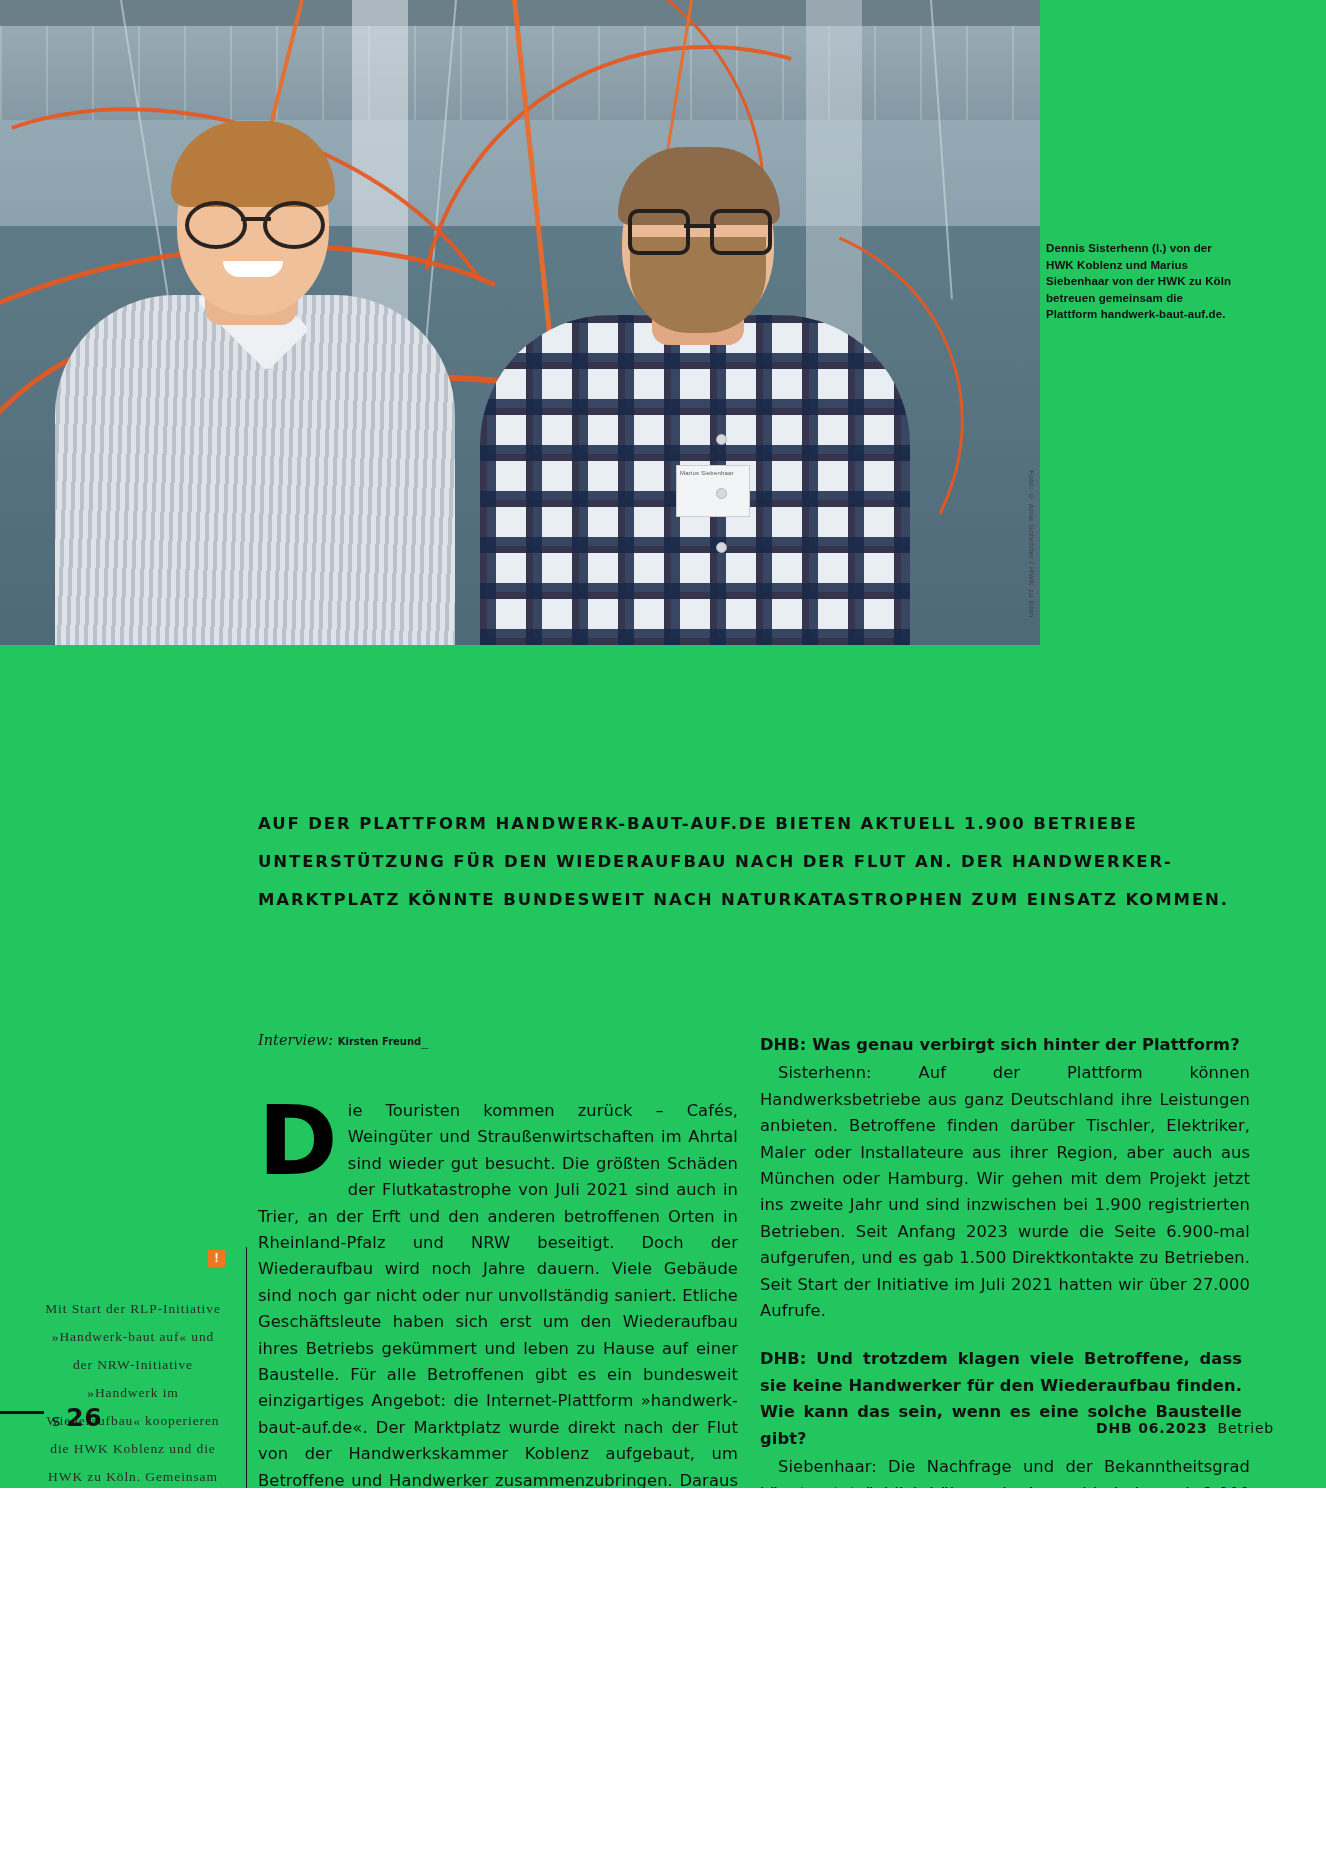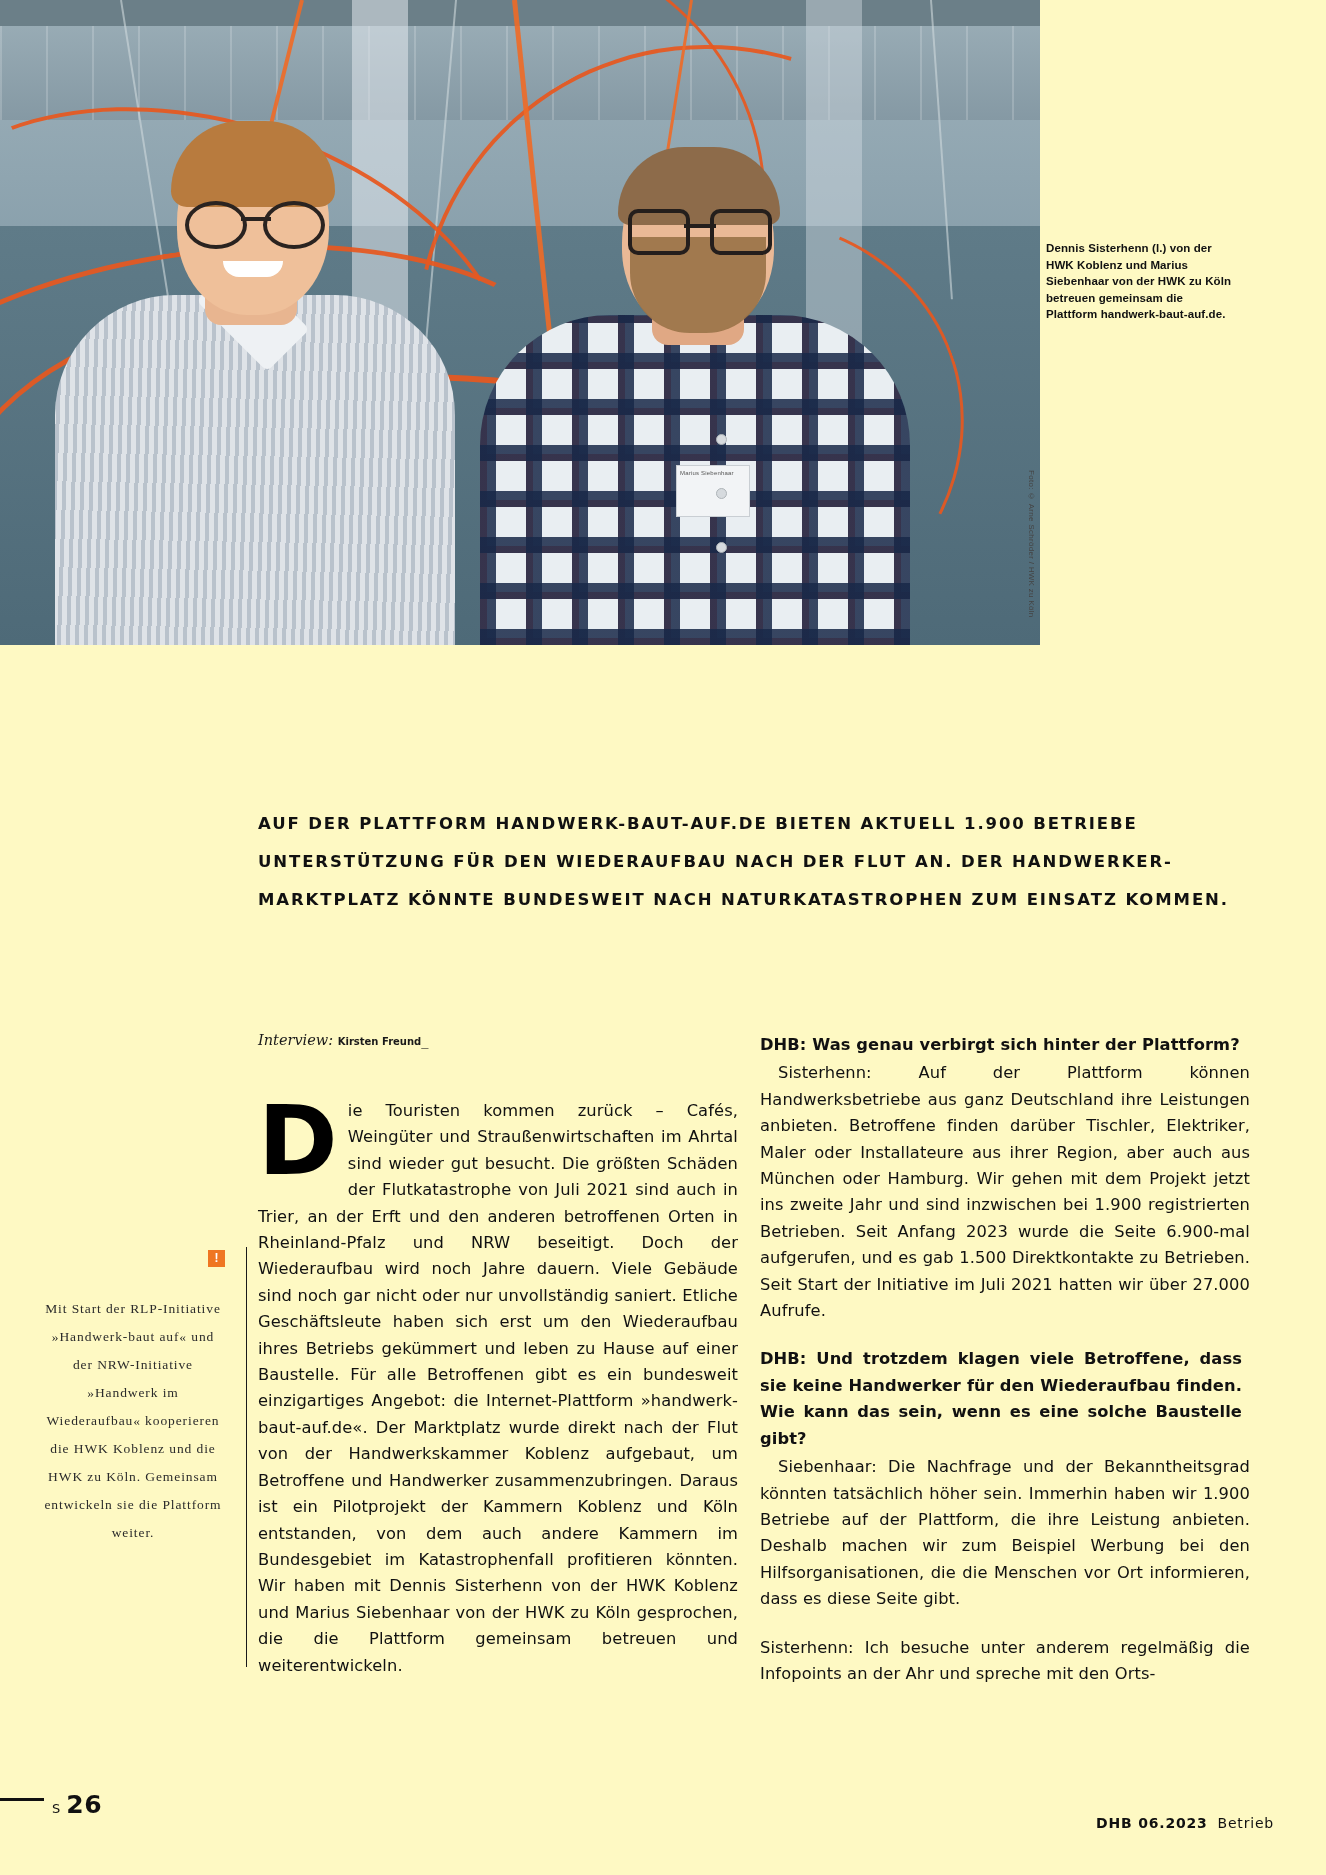--- a/index.html
+++ b/index.html
@@ -3,22 +3,22 @@
 <meta charset="utf-8">
 <style>
   html, body {
     margin: 0;
     padding: 0;
     background: #ffffff;
   }
   .page {
     position: relative;
     width: 1326px;
-    height: 1875px;
-    background: #fef9c3;
+    height: 1488px;
+    background: #22c55e;
     font-family: "DejaVu Sans", sans-serif;
     overflow: hidden;
   }
 
   
   .photo {
     position: absolute;
     left: 0;
     top: 0;
     width: 1040px;
@@ -336,21 +336,21 @@
     left: 52px;
     bottom: 56px;
     font-family: "DejaVu Sans", sans-serif;
     color: #111;
   }
   .footer-left .s { font-size: 13px; letter-spacing: 1px; }
   .footer-left .pg { font-size: 25px; font-weight: bold; letter-spacing: .5px; }
   .footer-right {
     position: absolute;
     right: 52px;
-    bottom: 44px;
+    bottom: 52px;
     font-family: "DejaVu Sans", sans-serif;
     font-size: 14px;
     color: #111;
     letter-spacing: .8px;
   }
   .footer-right b { font-weight: bold; }
   .footer-right span.sec { font-weight: normal; margin-left: 10px; }
 </style>
 </head>
 <body>

